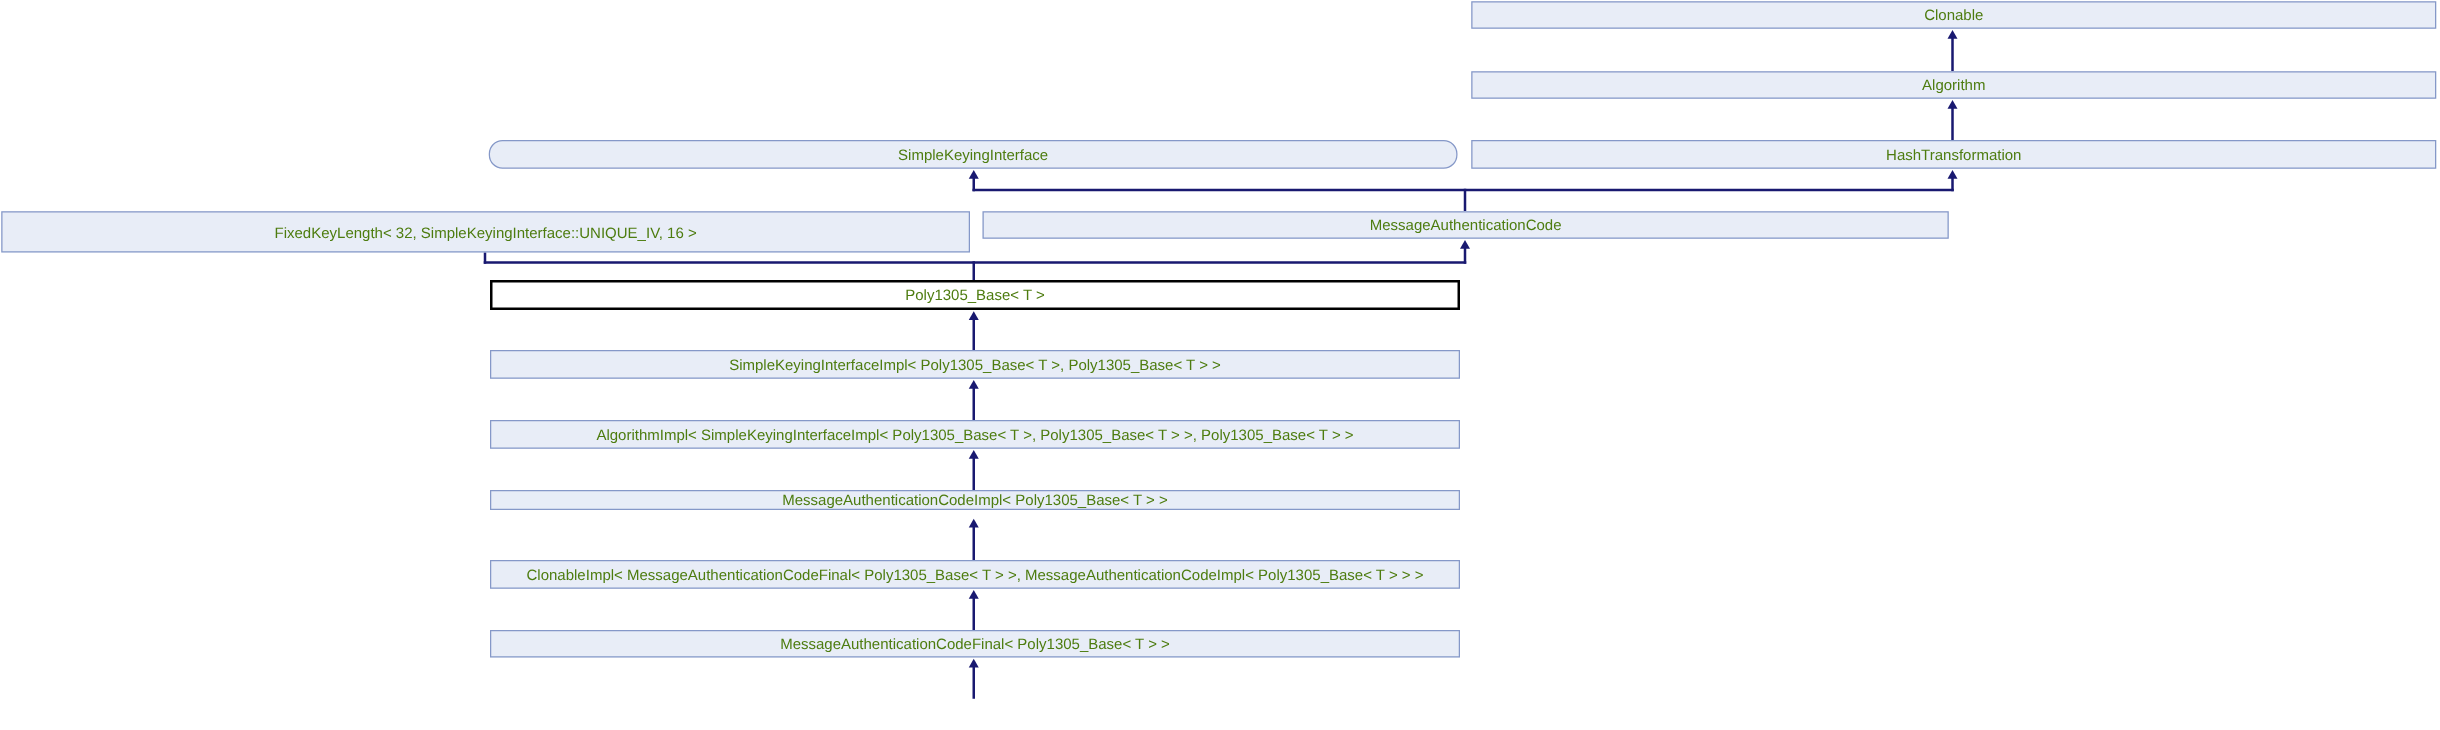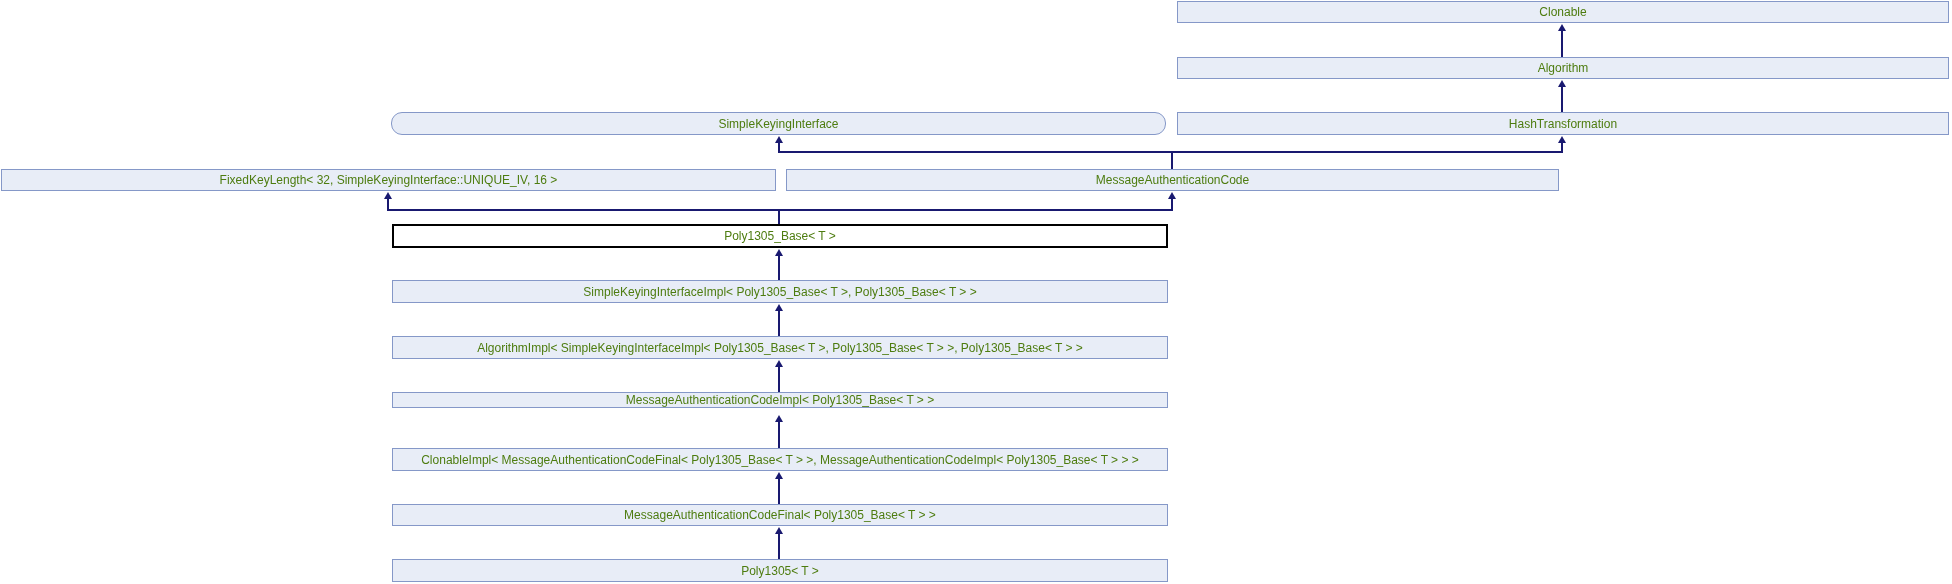--- a/index.html
+++ b/index.html
@@ -32,21 +32,21 @@
   .node.hl {
     background: #ffffff;
     border: 2px solid #000000;
     cursor: default;
   }
   
   #n-clonable  { left: 1177px; top: 1px;   width: 772px; height: 22px; }
   #n-algorithm { left: 1177px; top: 57px;  width: 772px; height: 22px; }
   #n-ski       { left: 391px;  top: 112px; width: 775px; height: 23px; border-radius: 11px; }
   #n-ht        { left: 1177px; top: 112px; width: 772px; height: 23px; }
-  #n-fkl       { left: 1px;    top: 169px; width: 775px; height: 22px; }
+  #n-fkl       { left: 1px;    top: 169px; width: 775px; height: 33px; }
   #n-mac       { left: 786px;  top: 169px; width: 773px; height: 22px; }
   #n-p1305b    { left: 392px;  top: 224px; width: 776px; height: 24px; }
   #n-skiimpl   { left: 392px;  top: 280px; width: 776px; height: 23px; }
   #n-algimpl   { left: 392px;  top: 336px; width: 776px; height: 23px; }
   #n-macimpl   { left: 392px;  top: 392px; width: 776px; height: 16px; }
   #n-clonimpl  { left: 392px;  top: 448px; width: 776px; height: 23px; }
   #n-macfinal  { left: 392px;  top: 504px; width: 776px; height: 22px; }
   #n-poly1305  { left: 392px;  top: 559px; width: 776px; height: 23px; }
 
   .seg {
@@ -115,15 +115,14 @@
   <div class="node" id="n-skiimpl">SimpleKeyingInterfaceImpl&lt; Poly1305_Base&lt; T &gt;, Poly1305_Base&lt; T &gt; &gt;</div>
 
   <div class="node" id="n-algimpl">AlgorithmImpl&lt; SimpleKeyingInterfaceImpl&lt; Poly1305_Base&lt; T &gt;, Poly1305_Base&lt; T &gt; &gt;, Poly1305_Base&lt; T &gt; &gt;</div>
 
   <div class="node" id="n-macimpl">MessageAuthenticationCodeImpl&lt; Poly1305_Base&lt; T &gt; &gt;</div>
 
   <div class="node" id="n-clonimpl">ClonableImpl&lt; MessageAuthenticationCodeFinal&lt; Poly1305_Base&lt; T &gt; &gt;, MessageAuthenticationCodeImpl&lt; Poly1305_Base&lt; T &gt; &gt; &gt;</div>
 
   <div class="node" id="n-macfinal">MessageAuthenticationCodeFinal&lt; Poly1305_Base&lt; T &gt; &gt;</div>
 
-  <div class="node" id="n-poly1305">Poly1305&lt; T &gt;</div>
 
 </div>
 
 </body></html>

